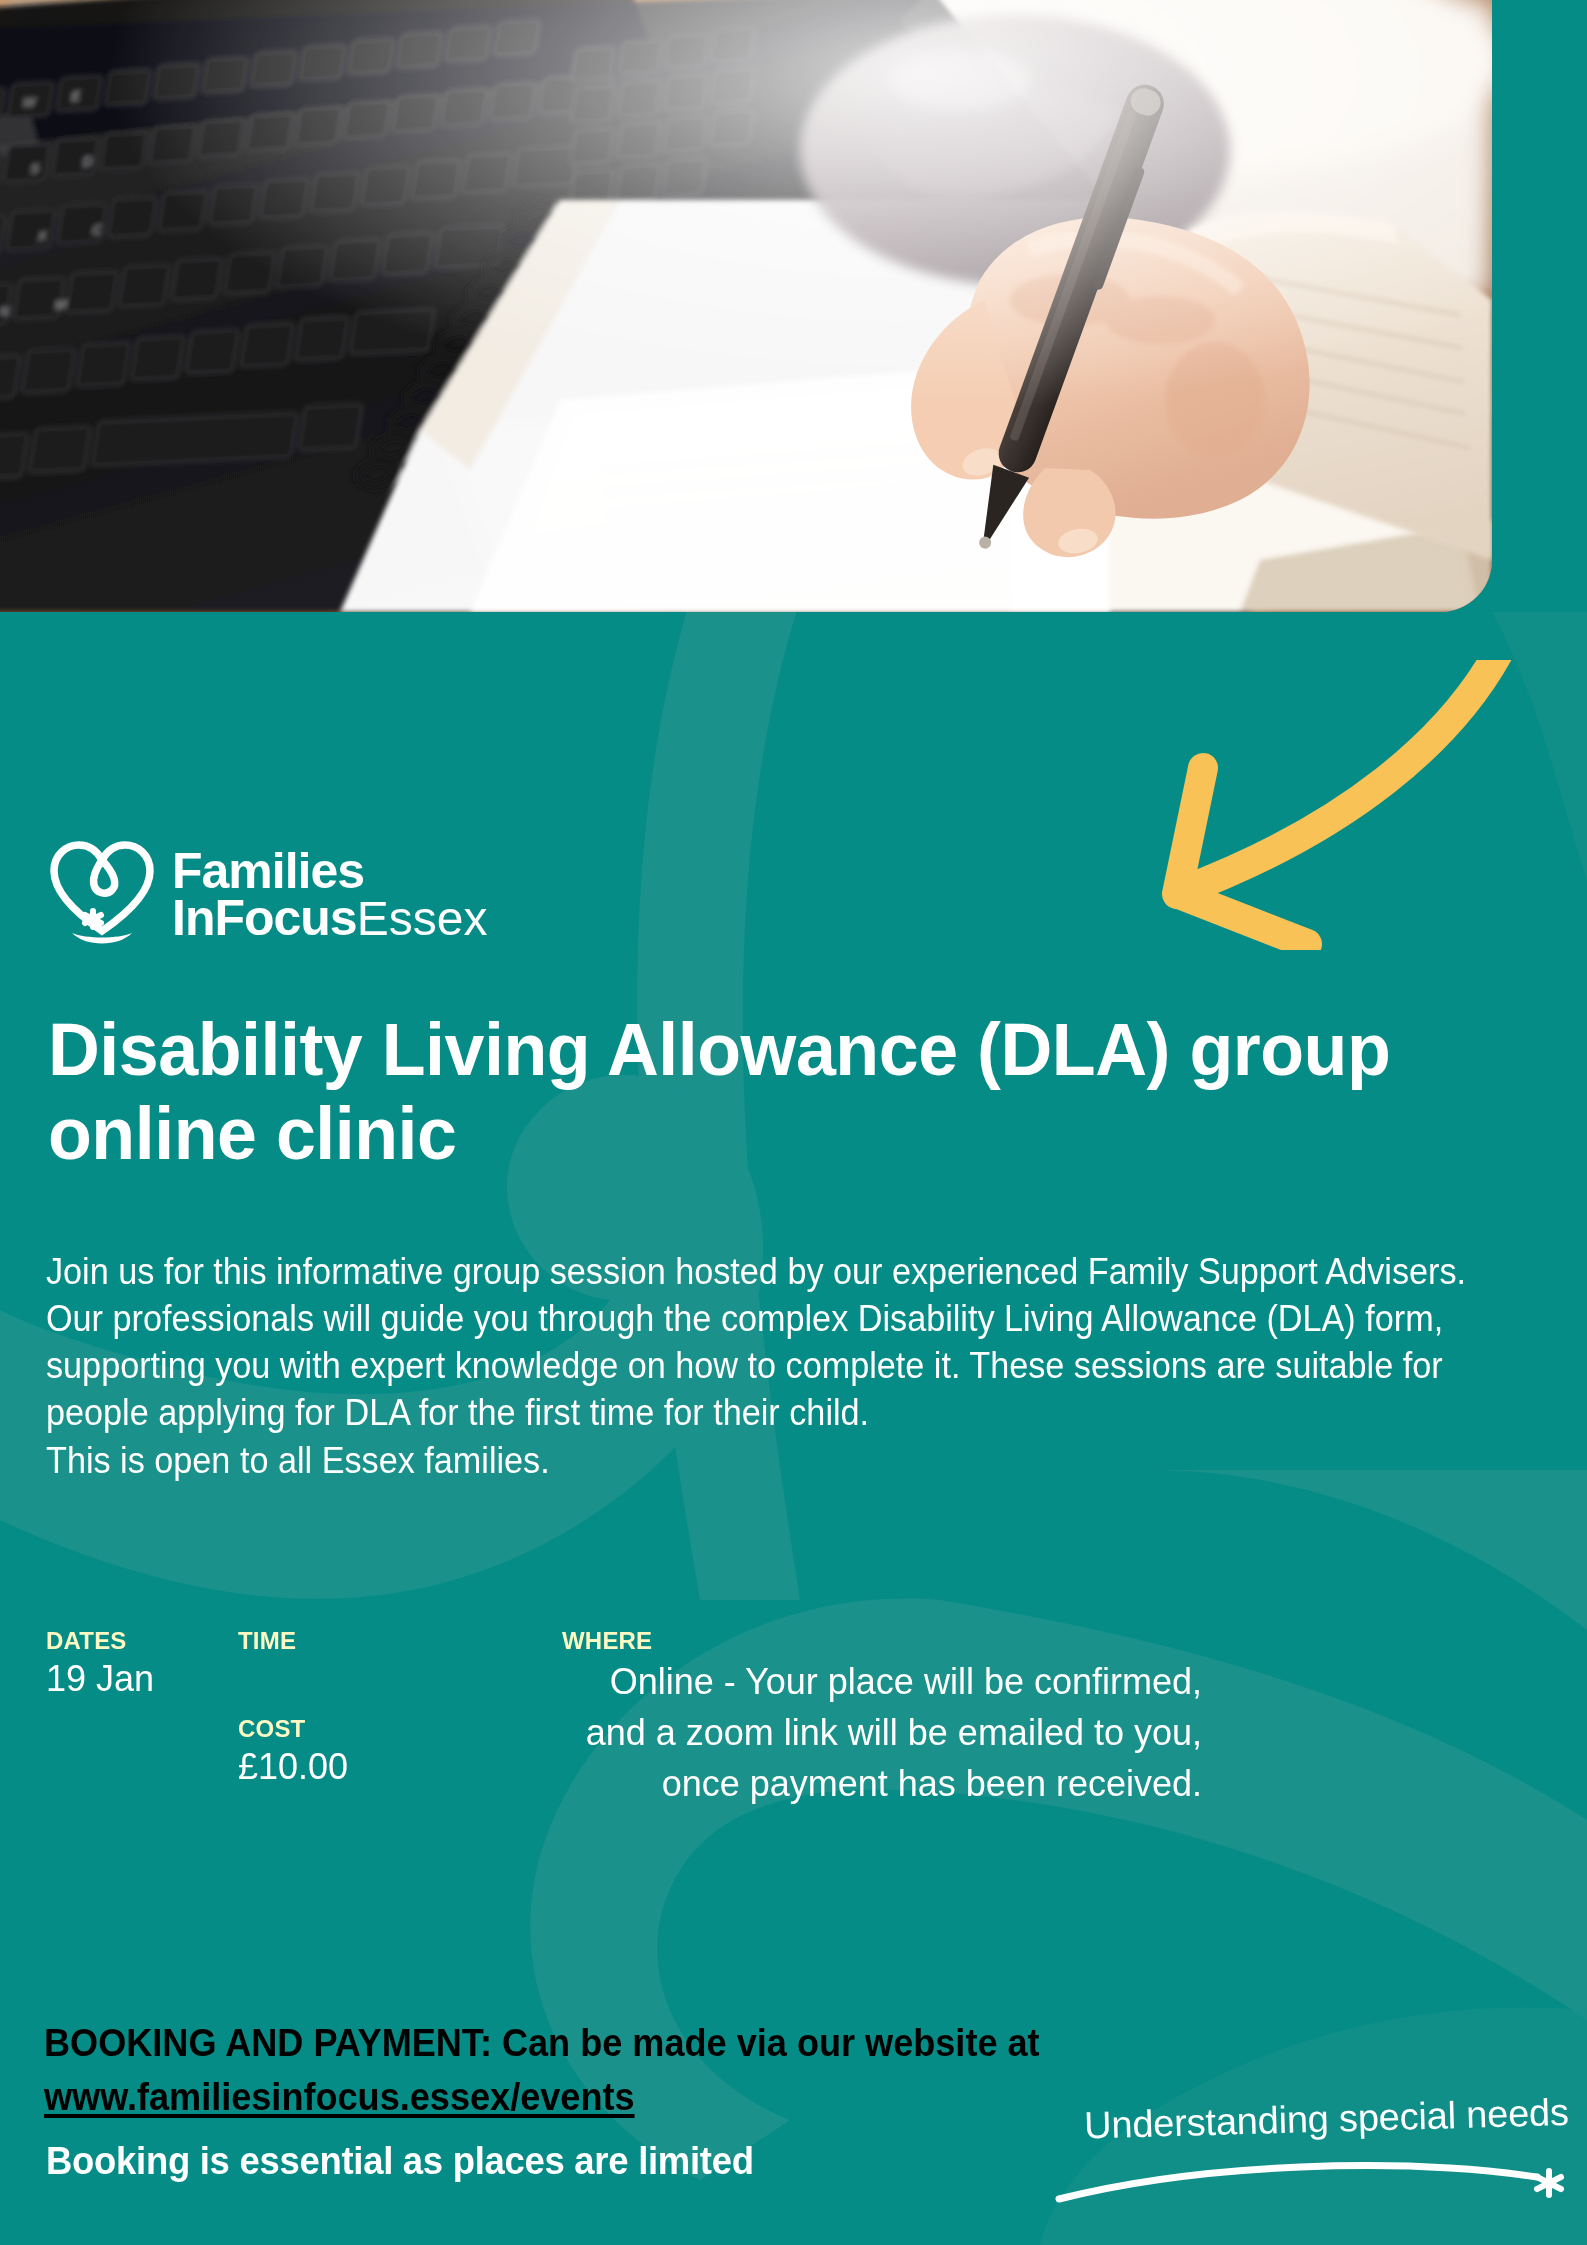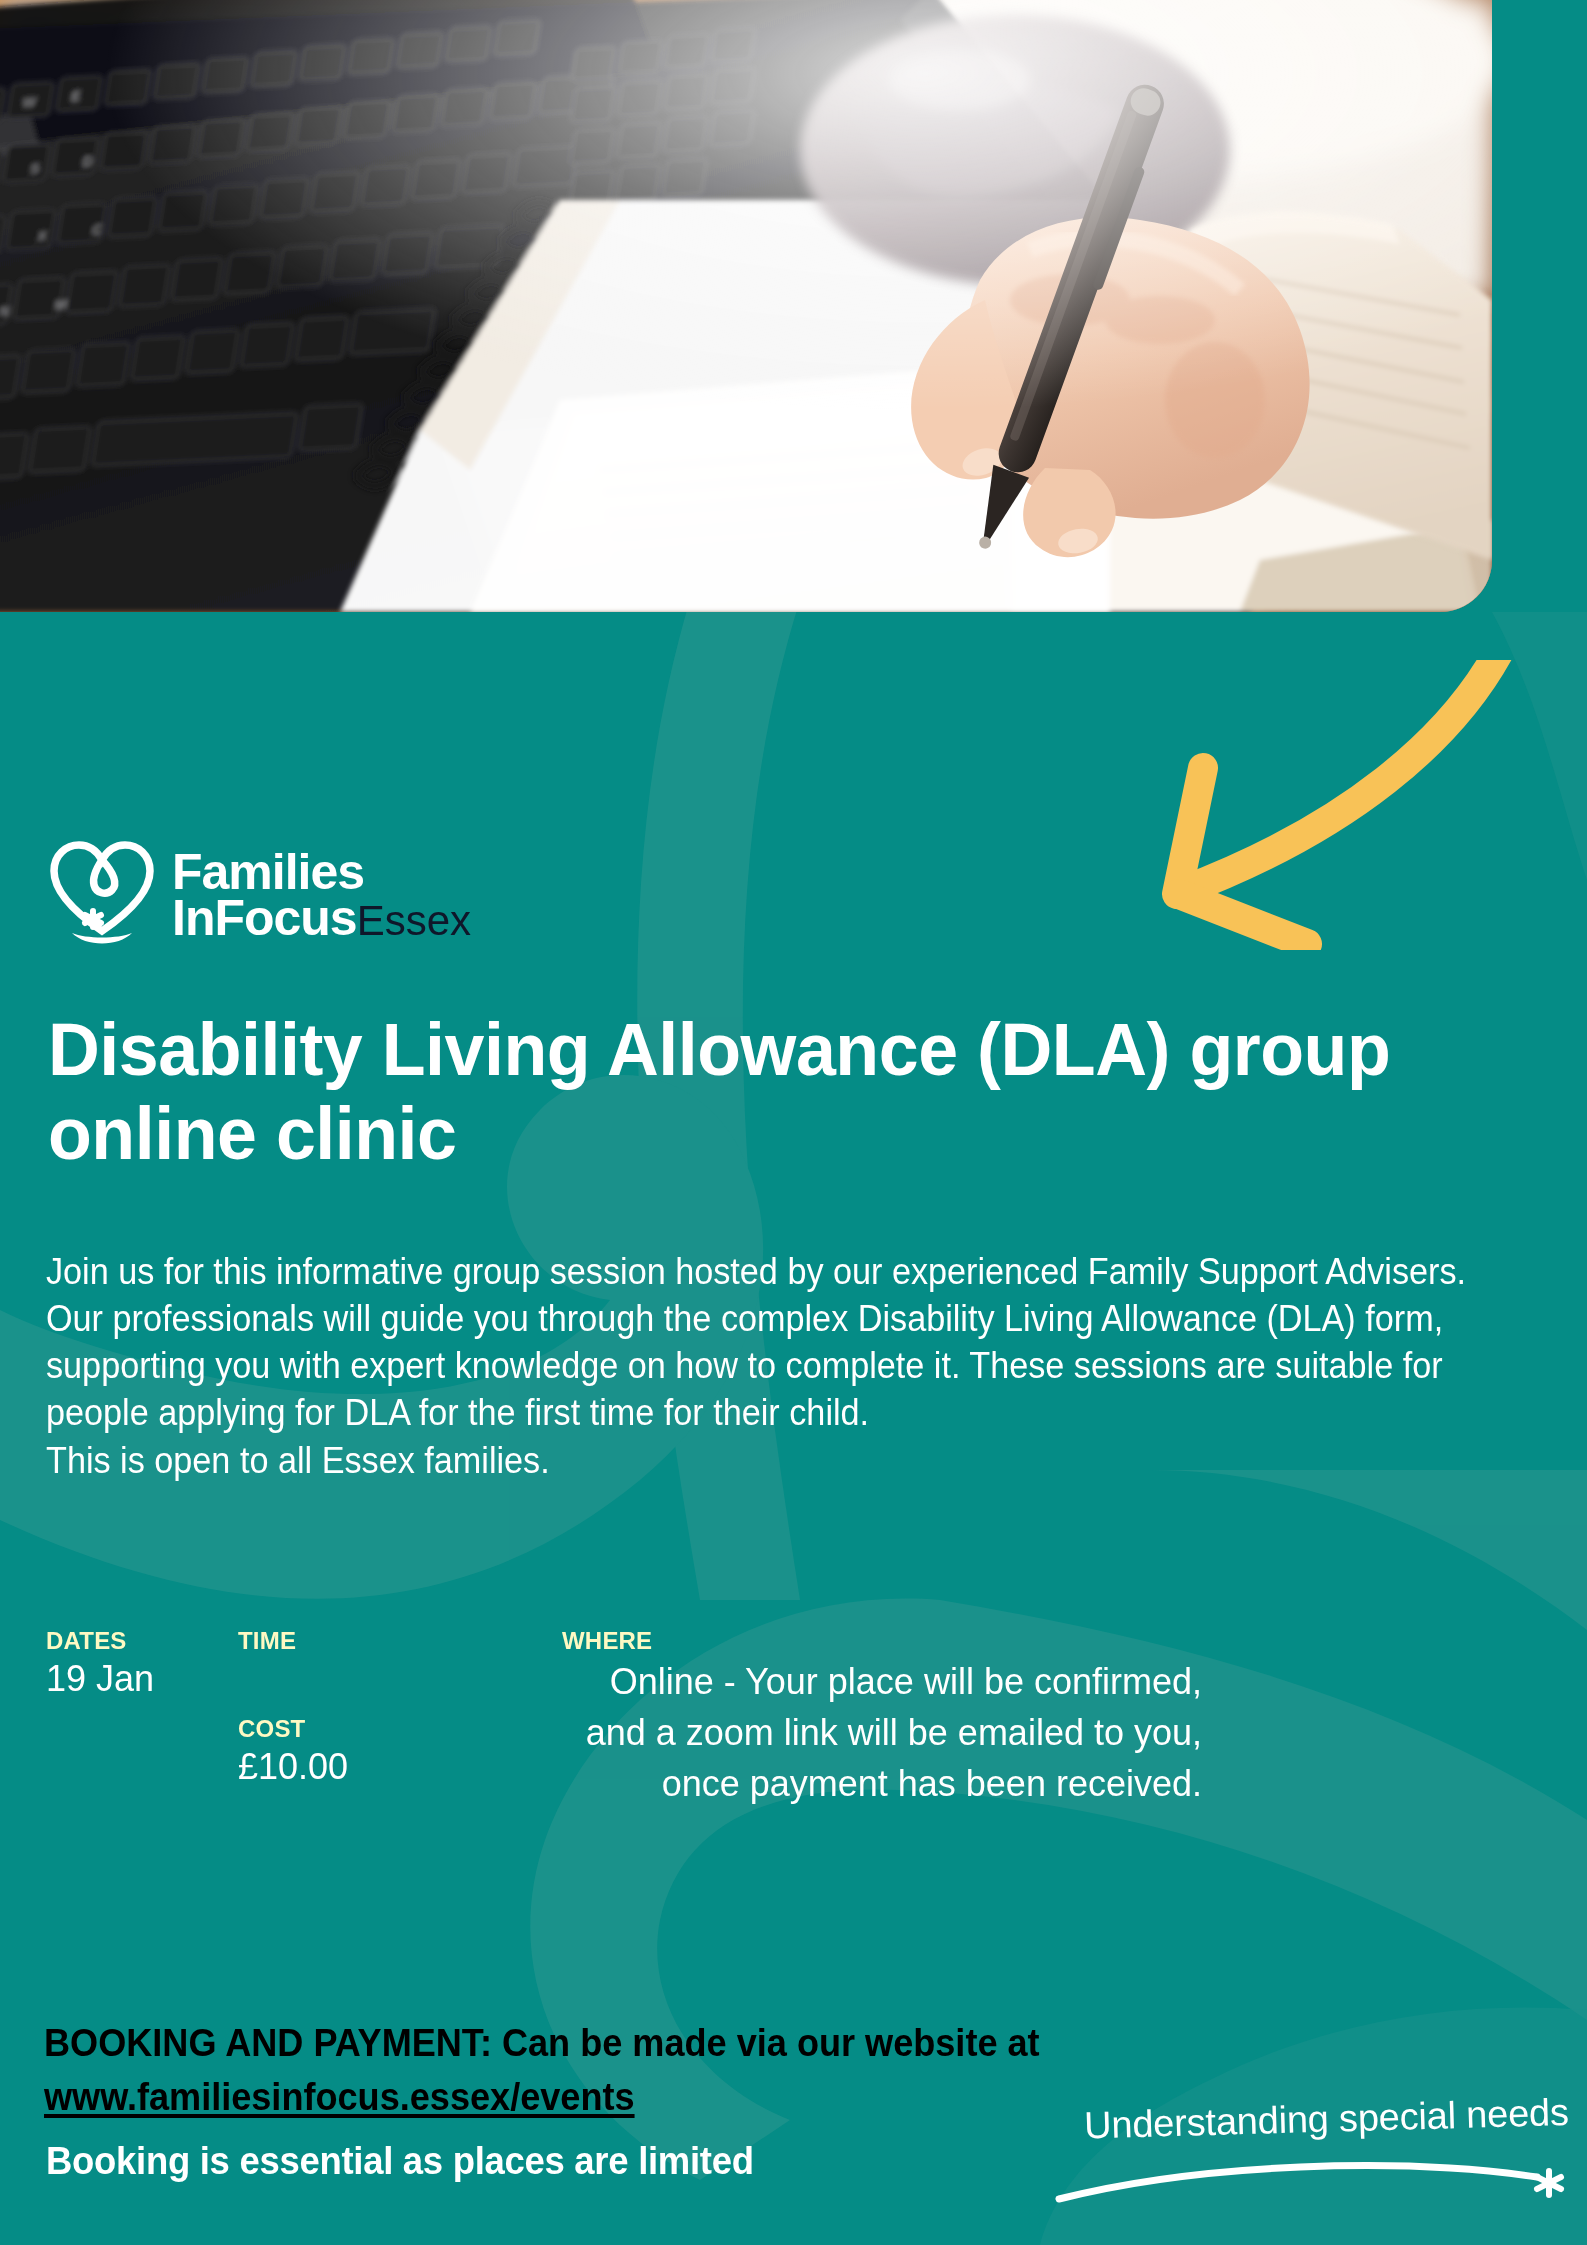--- a/index.html
+++ b/index.html
@@ -52,21 +52,21 @@
   .logo-l1 {
     font-size:50px; font-weight:bold; color:#fff;
     letter-spacing:-1px; font-stretch:condensed;
   }
   .logo-l2row { display:flex; align-items:baseline; gap:0; }
   .logo-l2 {
     font-size:50px; font-weight:bold; color:#fff;
     letter-spacing:-1px;
   }
   .logo-essex {
-    font-size:42px; font-weight:300; color:#0f172a;
+    font-size:48px; font-weight:300; color:#ffffff;
     letter-spacing:0px;
   }
 
   
   .headline {
     position:absolute;
     left:48px; top:1008px;
     width:1480px;
     color:#ffffff;
     font-size:74px;

